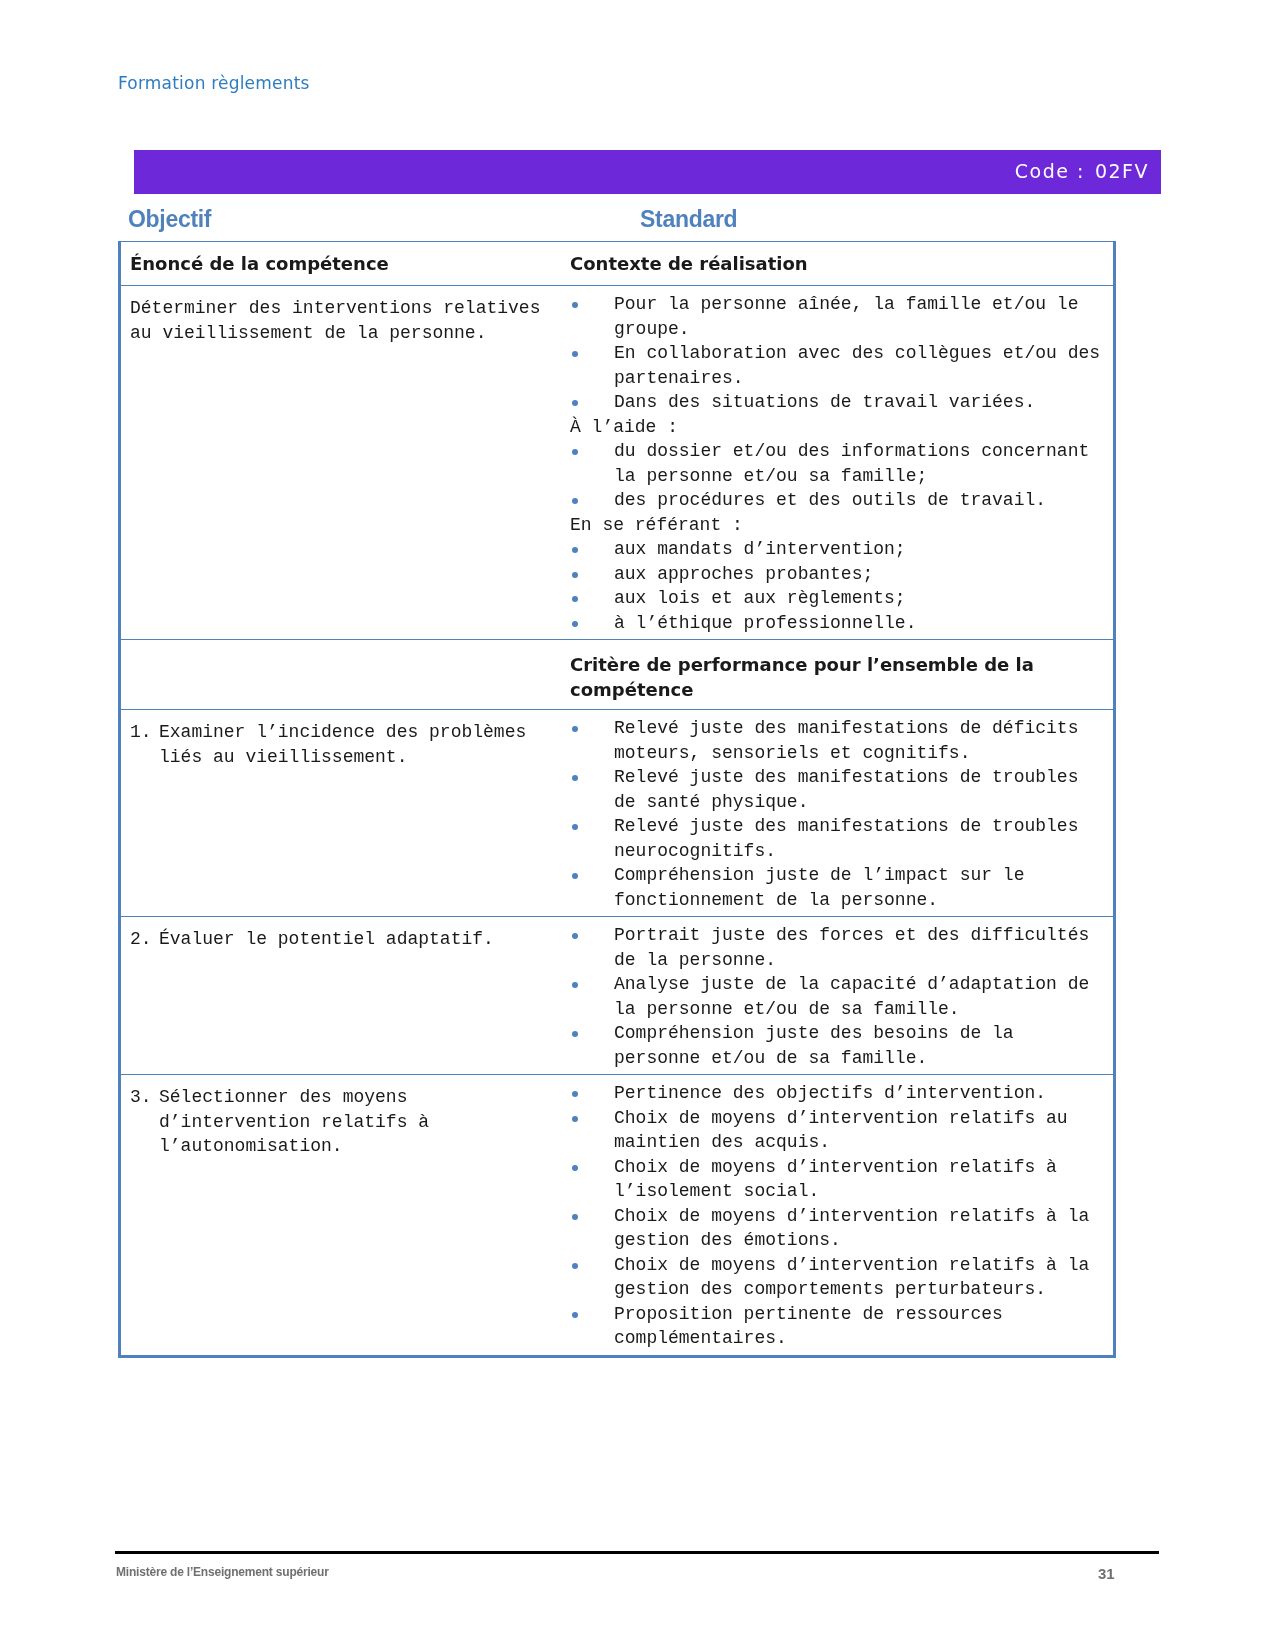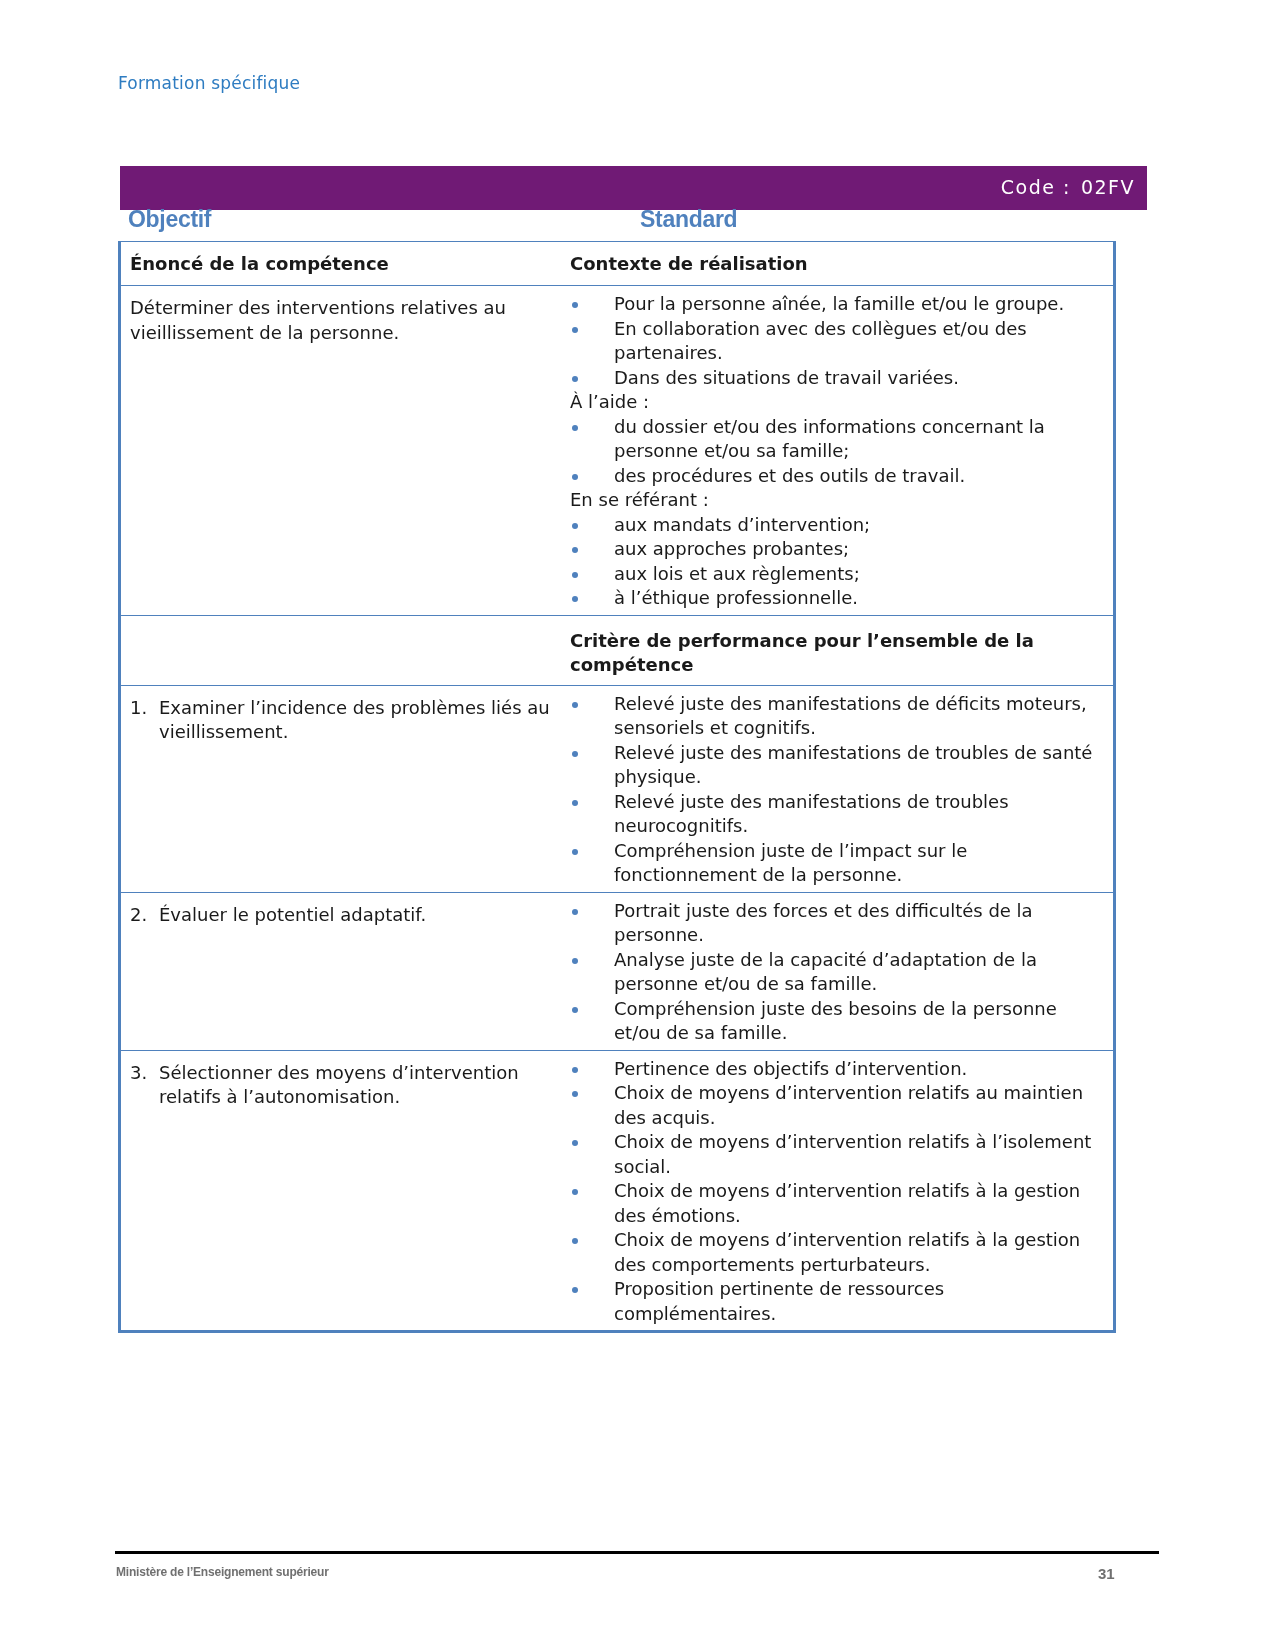--- a/index.html
+++ b/index.html
@@ -6,22 +6,22 @@
   body {
     width: 1275px; height: 1650px; position: relative; overflow: hidden;
     font-family: "DejaVu Sans", sans-serif; color: #1a1a1a;
   }
   .running-head {
     position: absolute; left: 118px; top: 73px;
     font-size: 17px; color: #2e7cc1; letter-spacing: 0.2px;
     font-family: "DejaVu Sans", sans-serif;
   }
   .code-band {
-    position: absolute; left: 120px; top: 150px; width: 1027px; height: 44px;
-    background: #701a75; color: #ffffff; margin-top: 16px;
+    position: absolute; left: 134px; top: 150px; width: 1027px; height: 44px;
+    background: #6d28d9; color: #ffffff;
   }
   .code-band .code-text {
     position: absolute; right: 12px; top: 10px; font-size: 19px; letter-spacing: 1.5px;
     font-family: "DejaVu Sans", sans-serif;
   }
   .code-band .code-value { margin-left: 10px; }
   .col-titles { position: absolute; left: 118px; top: 206px; width: 1034px; height: 34px; }
   .col-title {
     position: absolute; top: 0; font-size: 23px; font-weight: bold; color: #4f81bd;
     font-family: "Liberation Sans", sans-serif; letter-spacing: -0.3px;
@@ -36,21 +36,21 @@
     border-top: 1px solid #4f81bd; border-bottom: 3px solid #4f81bd;
   }
   .comp-table td {
     vertical-align: top; padding: 0 10px; font-size: 18px; line-height: 24.5px;
     font-family: "DejaVu Sans", sans-serif; color: #1a1a1a;
   }
   .comp-table td.lc { width: 420px; padding-left: 9px; }
   .comp-table tr.hdr td { font-weight: bold; height: 42px; vertical-align: middle; padding-top: 1px; }
   .comp-table tr.sep-bottom td { border-bottom: 1px solid #4f81bd; }
   .comp-table tr.thick-bottom td { border-bottom: 2px solid #4f81bd; }
-  .comp-table tr.body td { padding-top: 6px; padding-bottom: 4px; }
+  .comp-table tr.body td { padding-top: 6px; padding-bottom: 4px; font-family: Liberation Mono, monospace; }
   .comp-table tr.body-first td.lc { padding-top: 10px; }
 
   ul.blist { list-style: none; margin: 0; padding: 0; }
   ul.blist li { position: relative; padding-left: 44px; }
   ul.blist li .dot {
     position: absolute; left: 2px; top: 10px; width: 6px; height: 6px; border-radius: 50%;
     background: #4f81bd;
   }
   .ctx-label { display: block; }
   ol.elist { list-style: none; margin: 0; padding: 0; }
@@ -65,21 +65,21 @@
     font-family: "Liberation Sans", sans-serif; letter-spacing: -0.2px;
   }
   .footer-right {
     position: absolute; left: 1098px; top: 1565px; font-size: 15px; font-weight: bold; color: #707070;
     font-family: "Liberation Sans", sans-serif;
   }
 </style>
 </head>
 <body>
 
-<div class="running-head">Formation spécifique</div>
+<div class="running-head">Formation règlements</div>
 
 <div class="code-band">
   <div class="code-text">
     <span>Code :</span><span class="code-value">02FV</span>
   </div>
 </div>
 
 <div class="col-titles">
   <div class="col-title left">Objectif</div>
   <div class="col-title right">Standard</div>

